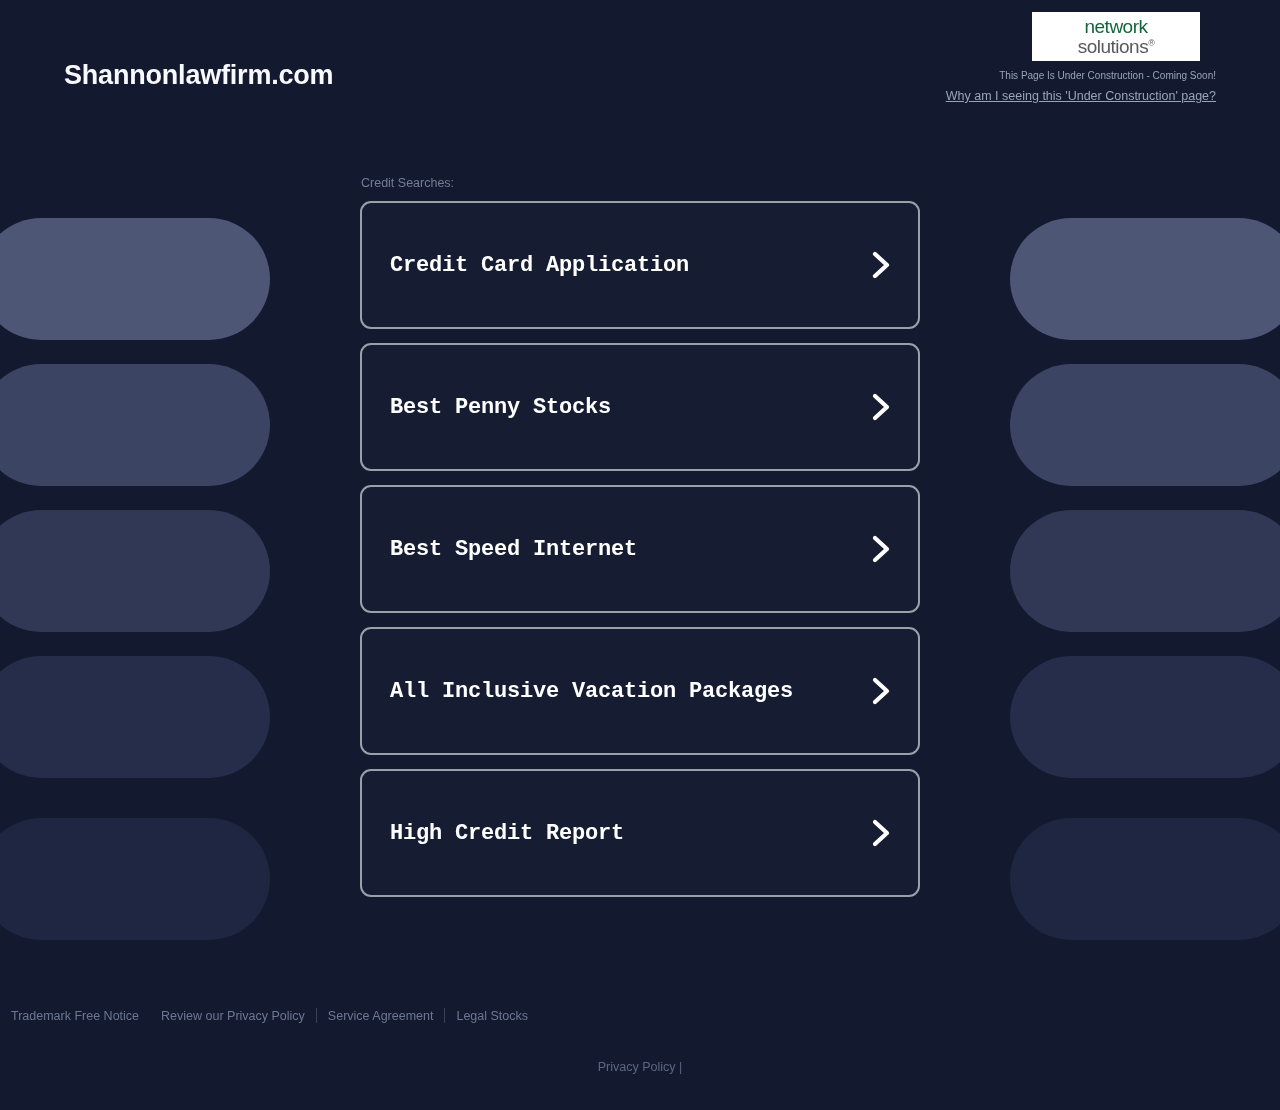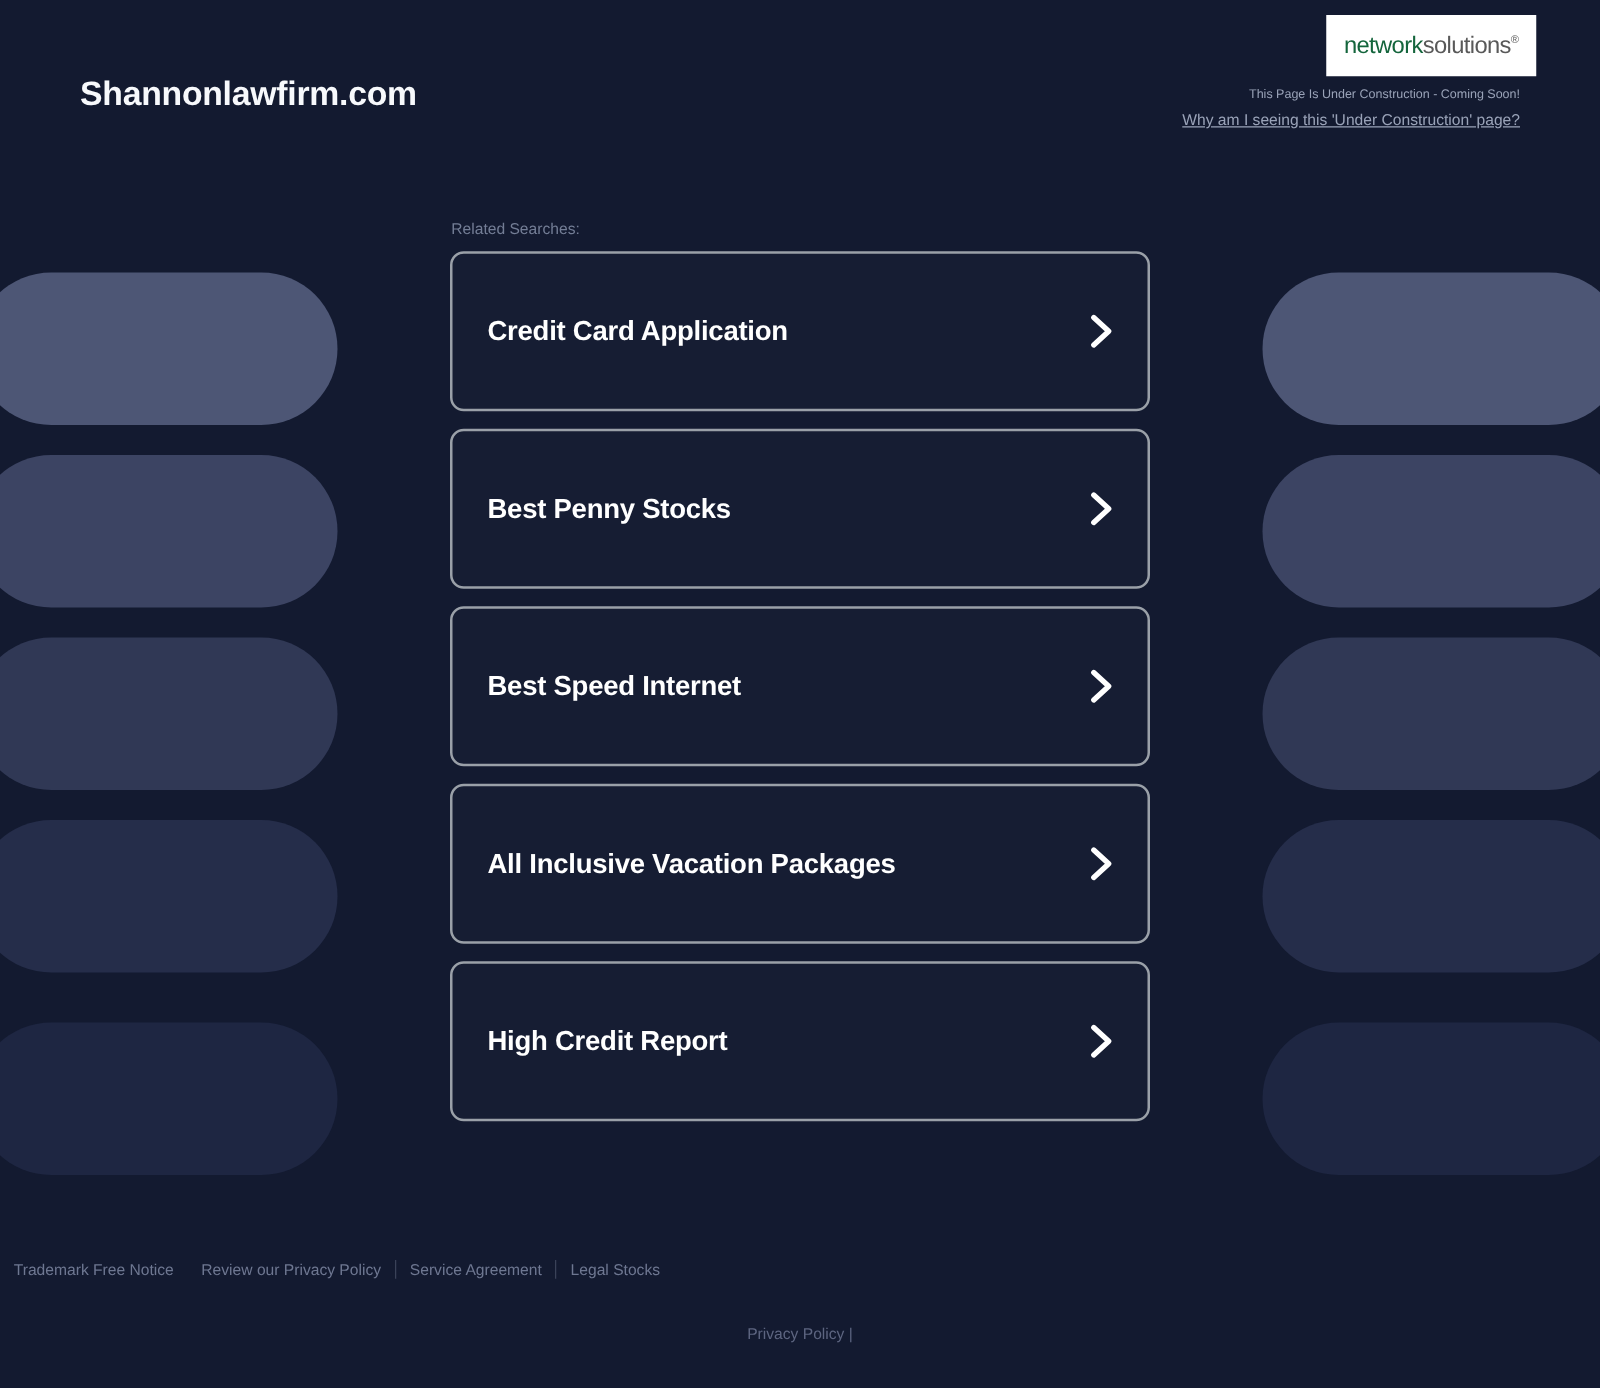--- a/index.html
+++ b/index.html
@@ -45,27 +45,27 @@
     left: 64px;
     top: 60px;
     font-size: 27px;
     font-weight: bold;
     color: #f7f9fc;
     letter-spacing: -0.2px;
     white-space: nowrap;
   }
   #ns-logo {
     position: absolute;
-    right: 51px;
+    right: 80px;
     top: 12px;
     width: 168px;
     height: 49px;
     background: #ffffff;
     display: flex;
-    flex-direction: row;
+    flex-direction: column;
     align-items: center;
     justify-content: center;
     line-height: 1.02;
   }
   #ns-logo .ns-net {
     font-size: 19px;
     color: #14653c;
     font-weight: normal;
     letter-spacing: -0.5px;
   }
@@ -113,20 +113,21 @@
     margin-top: 176px;
     font-size: 12.5px;
     color: #737d95;
     margin-left: 1px;
     margin-bottom: 11px;
   }
   #search-list {
     display: flex;
     flex-direction: column;
     gap: 14px;
+    font-family: Liberation Mono, monospace;
   }
   .search-card {
     position: relative;
     height: 128px;
     border: 2px solid #9aa0a8;
     border-radius: 11px;
     background: #161d33;
     display: flex;
     align-items: center;
     box-sizing: border-box;
@@ -212,21 +213,21 @@
     <span class="ns-sol"><span>solutions</span><span class="reg">®</span></span>
   </div>
 
   <div id="construction-line">This Page Is Under Construction - Coming Soon!</div>
 
   <a id="construction-link">Why am I seeing this 'Under Construction' page?</a>
 </div>
 
 <div id="main">
 
-  <div id="related-label">Related Searches:</div>
+  <div id="related-label">Credit Searches:</div>
 
   <div id="search-list">
       <div class="search-card">
         <span class="card-label">Credit Card Application</span>
         <span class="chevron-icon">
           <svg viewBox="0 0 22 30" width="22" height="30" aria-hidden="true">
             <path d="M5 4 L17 15 L5 26" fill="none" stroke="#ffffff" stroke-width="4.2" stroke-linecap="round" stroke-linejoin="round"></path>
           </svg>
         </span>
       </div>

